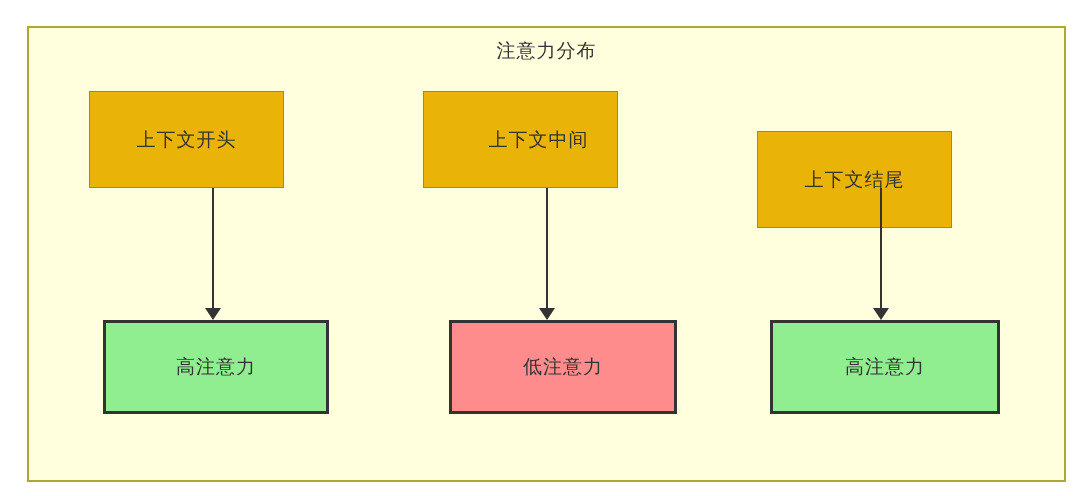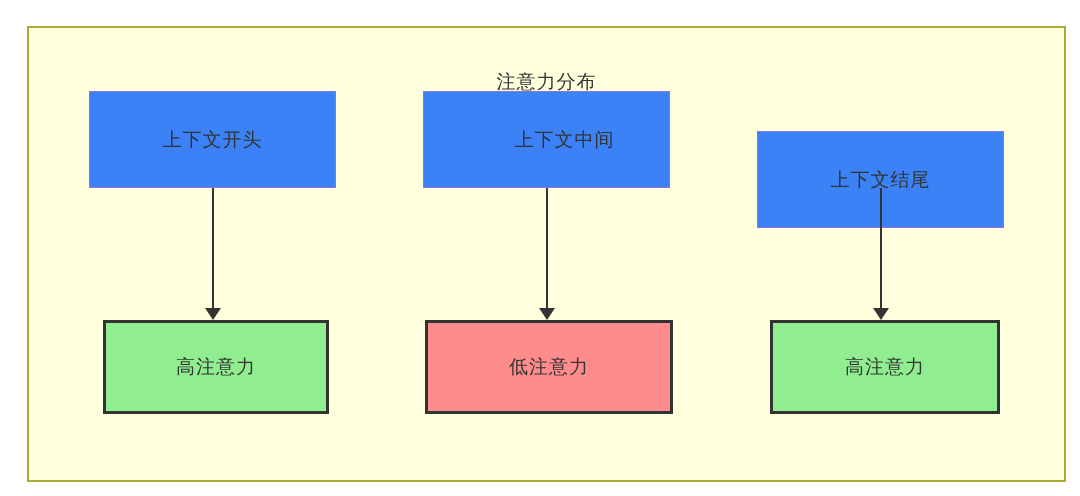--- a/index.html
+++ b/index.html
@@ -23,52 +23,51 @@
   }
   .diagram-title {
     position: absolute;
     top: 10px;
     left: 0;
     width: 100%;
     text-align: center;
     font-size: 19px;
     color: #333333;
     letter-spacing: 1px;
-    margin-top: 31px;
   }
   .node {
     position: absolute;
     box-sizing: border-box;
     display: flex;
     align-items: center;
     justify-content: center;
     font-size: 19px;
     color: #333333;
     letter-spacing: 1px;
   }
   .node-context {
     top: 63px;
     height: 97px;
-    width: 247px;
-    background: #3b82f6;
+    width: 195px;
+    background: #eab308;
     border: 1px solid #9370DB;
   }
   .node-result {
     top: 292px;
     height: 94px;
     border: 3px solid #333333;
   }
   .fill-high { background: #90EE90; text-align: right; }
   .fill-low  { background: #FF8C8C; }
 
   .col0-top { left: 60px; }
   .col1-top { left: 394px; padding-left: 36px; }
   .col2-top { left: 728px; margin-top: 40px; }
   .col0-bot { left: 74px;  width: 226px; }
-  .col1-bot { left: 396px; width: 248px; }
+  .col1-bot { left: 420px; width: 228px; }
   .col2-bot { left: 741px; width: 230px; }
 
   .arrow {
     position: absolute;
     top: 160px;
     width: 16px;
     height: 132px;
   }
   .arrow-line {
     position: absolute;

